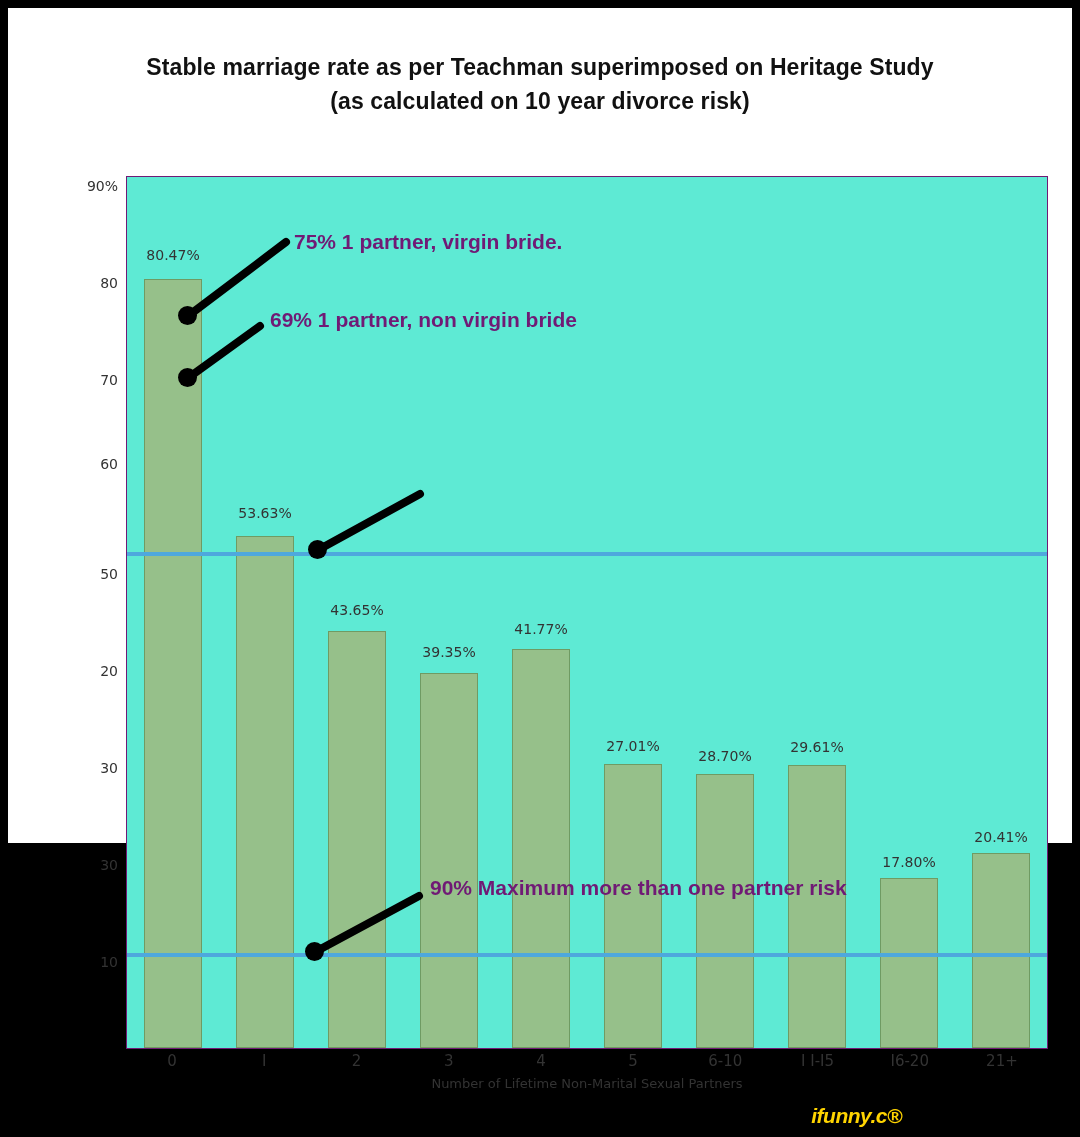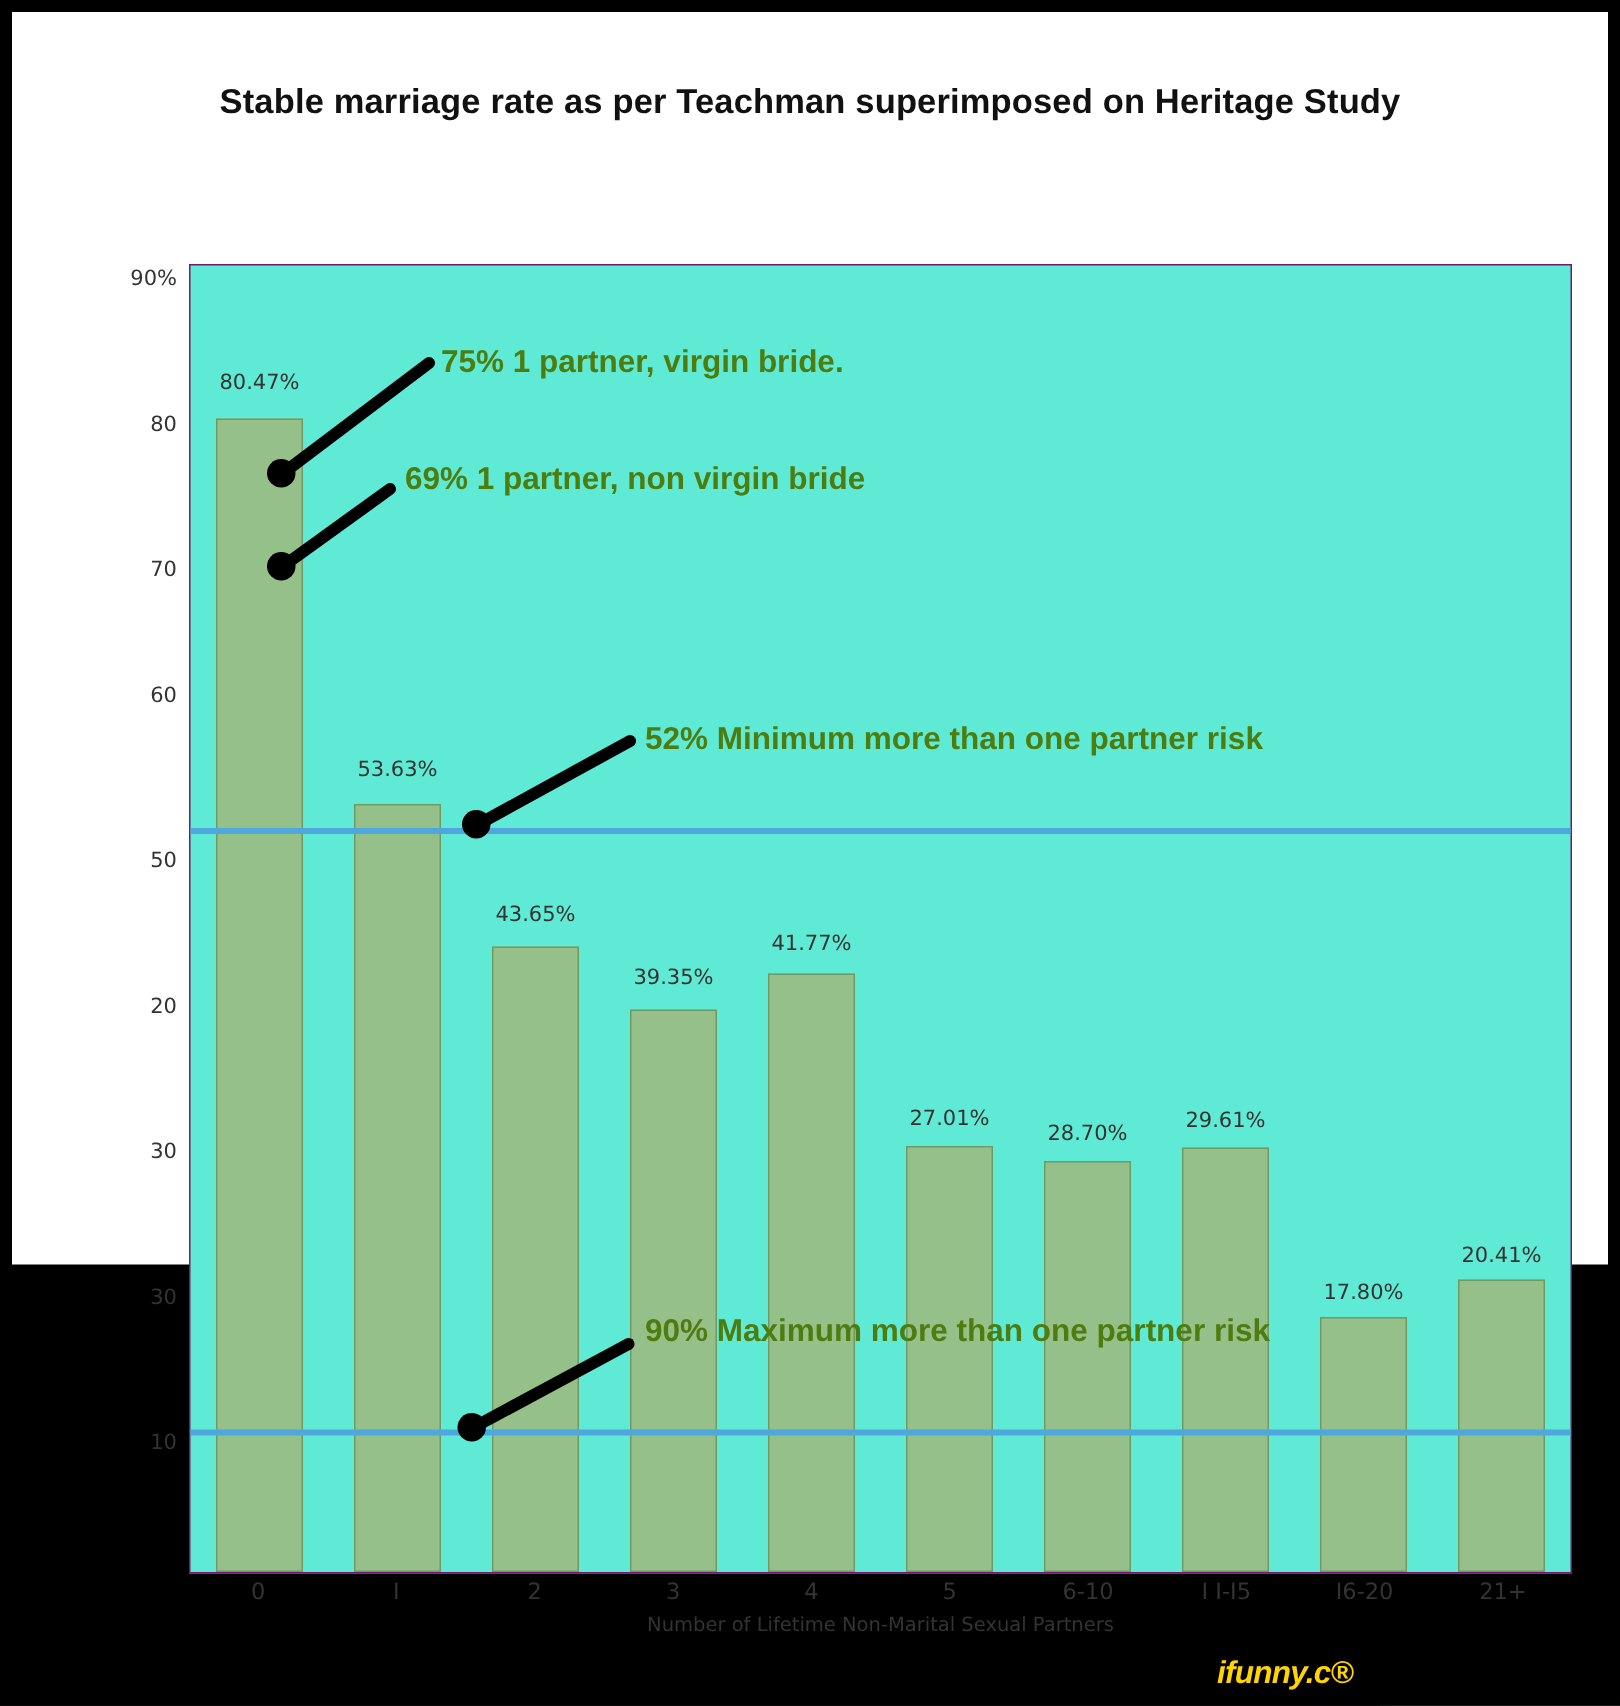--- a/index.html
+++ b/index.html
@@ -139,21 +139,21 @@
     left: 119px;
     width: 920px;
     height: 4px;
     background: #4ea8dd;
   }
   
   .annot {
     position: absolute;
     font-size: 21px;
     font-weight: bold;
-    color: #4d7c0f;
+    color: #701a75;
     white-space: nowrap;
   }
   .dot {
     position: absolute;
     width: 19px;
     height: 19px;
     border-radius: 50%;
     background: #000;
   }
   svg.leaders {
@@ -186,20 +186,21 @@
   .ifunny .dotco { color: #ffd400; }
 </style>
 </head>
 <body>
 
 <div id="page">
   <div class="canvas">
 
     <div class="titleblock">
       <div class="title-line">Stable marriage rate as per Teachman superimposed on Heritage Study</div>
+      <div class="title-line">(as calculated on 10 year divorce risk)</div>
     </div>
 
     <div class="yaxis">
       <div class="ytick" style="top:10px">90%</div>
       <div class="ytick" style="top:107px">80</div>
       <div class="ytick" style="top:204px">70</div>
       <div class="ytick" style="top:288px">60</div>
       <div class="ytick" style="top:398px">50</div>
       <div class="ytick" style="top:495px">20</div>
       <div class="ytick" style="top:592px">30</div>
@@ -281,21 +282,20 @@
       <line x1="307" y1="944" x2="411" y2="888" stroke="#000" stroke-width="8" stroke-linecap="round"></line>
     </svg>
 
     <div class="dot" style="left:170px; top:298px"></div>
     <div class="dot" style="left:170px; top:360px"></div>
     <div class="dot" style="left:300px; top:532px"></div>
     <div class="dot" style="left:297px; top:934px"></div>
 
     <div class="annot" style="left:286px; top:222px">75% 1 partner, virgin bride.</div>
     <div class="annot" style="left:262px; top:300px">69%  1 partner, non virgin bride</div>
-    <div class="annot" style="left:422px; top:473px">52% Minimum more than one partner risk</div>
     <div class="annot" style="left:422px; top:868px">90% Maximum more than one partner risk</div>
 
     <div class="xlabels">
       <div class="xlab">0</div>
       <div class="xlab">I</div>
       <div class="xlab">2</div>
       <div class="xlab">3</div>
       <div class="xlab">4</div>
       <div class="xlab">5</div>
       <div class="xlab">6-10</div>

